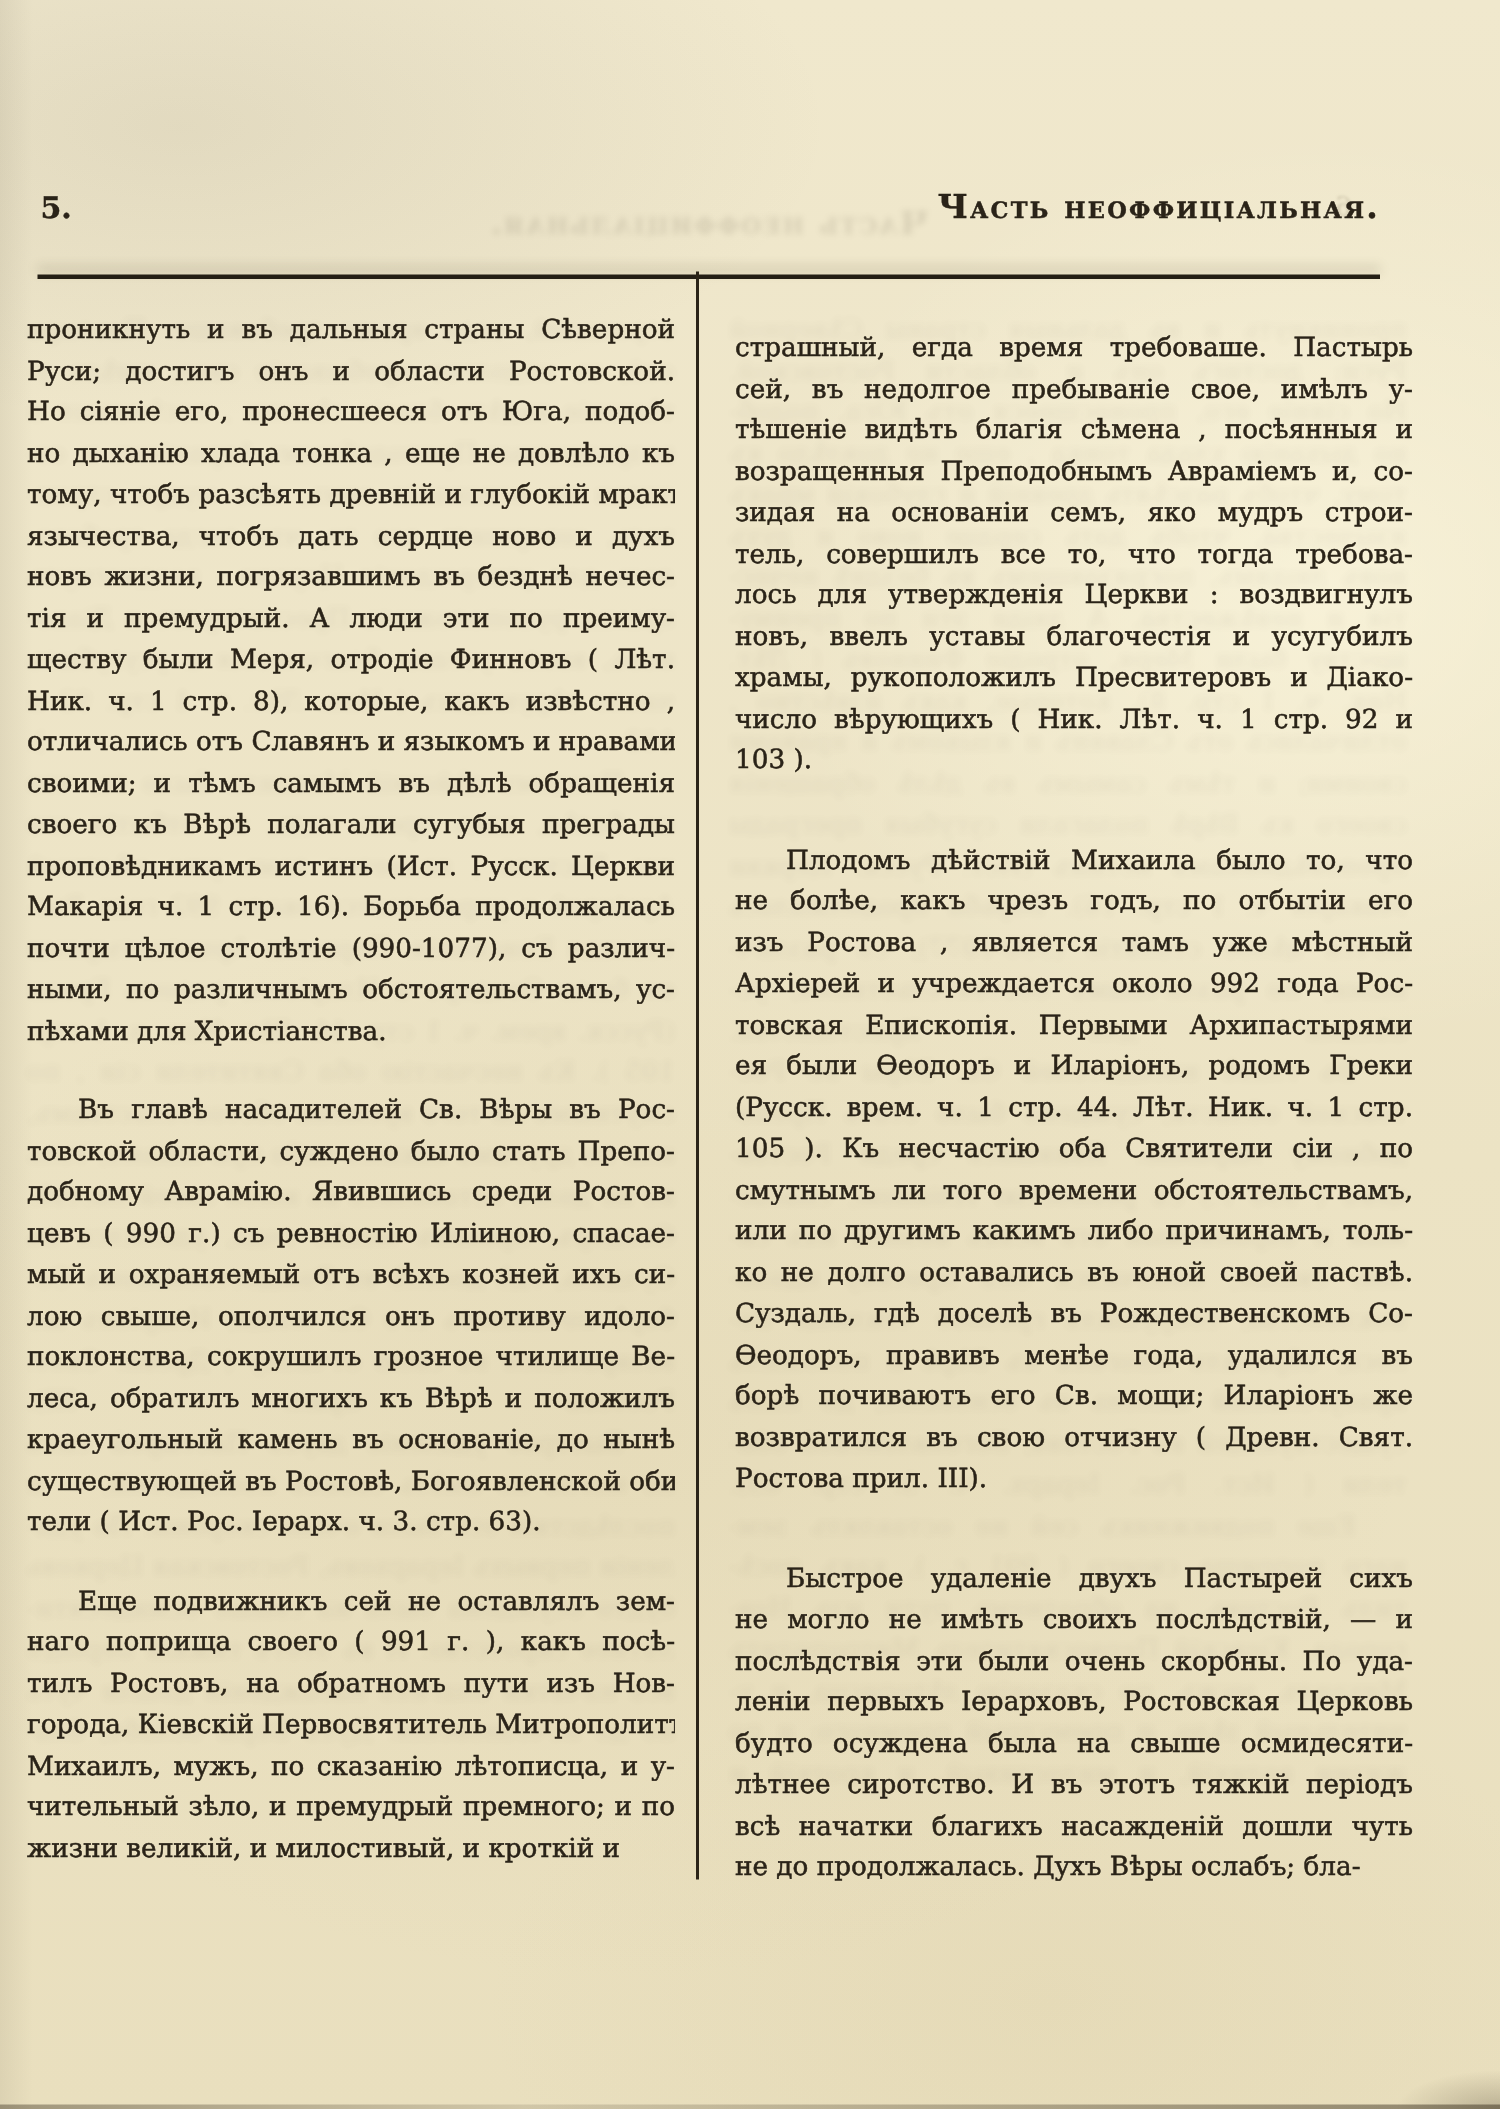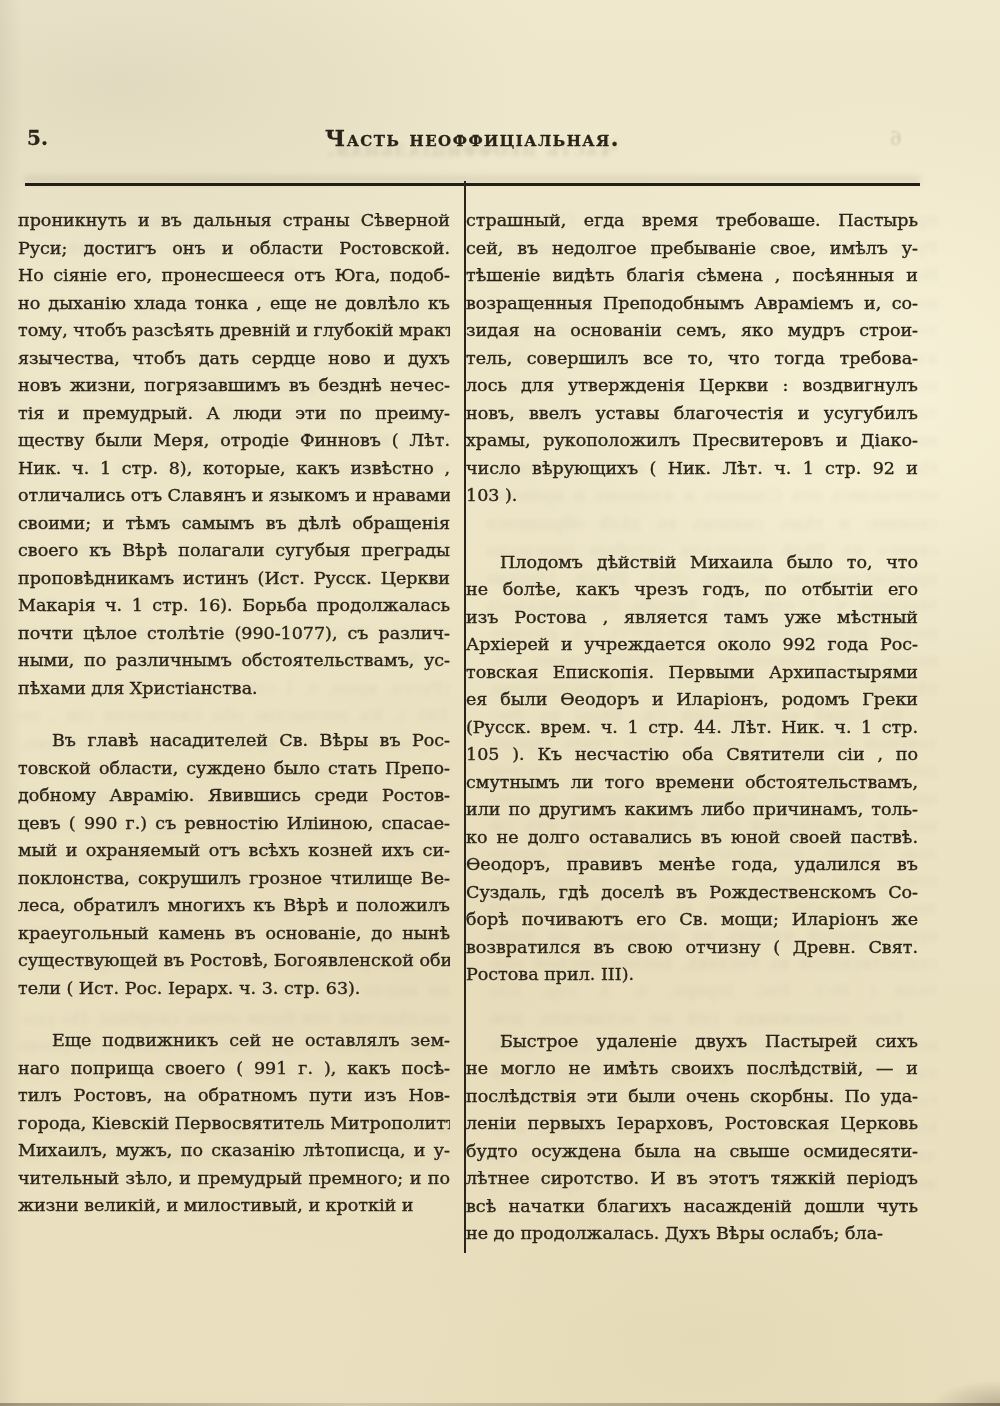--- a/index.html
+++ b/index.html
@@ -15,36 +15,36 @@
       linear-gradient(90deg, rgba(105,96,76,0.10), rgba(105,96,76,0) 22px),
       linear-gradient(#f0e8cd, #ece3c4 55%, #e9dfbe);
   }
   .edge-bottom { position:absolute; left:0; right:0; bottom:0; height:3px;
     background:linear-gradient(90deg, rgba(70,60,42,0.45), rgba(70,60,42,0.15) 35%, rgba(70,60,42,0.55)); }
   .corner-shade { position:absolute; right:0; bottom:0; width:70px; height:26px;
     background:radial-gradient(ellipse at 100% 100%, rgba(80,70,50,0.30), transparent 70%); }
 
   .page-number { position:absolute; top:126px; left:27px; font-size:20px; font-weight:bold;
     -webkit-text-stroke:0.3px currentColor; }
-  .header-title { position:absolute; top:125px; left:25px; width:895px; text-align:center;
+  .header-title { position:absolute; top:125px; left:25px; width:895px; text-align:right;
     font-variant-caps:small-caps; font-weight:bold; font-size:22px; letter-spacing:1.5px;
     -webkit-text-stroke:0.3px currentColor; }
   .header-bleed { position:absolute; top:136px; left:25px; width:895px; text-align:center;
     font-variant-caps:small-caps; font-weight:bold; font-size:21px; letter-spacing:1.5px;
     transform:scaleX(-1); filter:blur(2px); opacity:0.18; color:#6d6450; pointer-events:none; }
   .bleed-number { position:absolute; top:128px; left:890px; font-size:18px;
     filter:blur(1.2px); opacity:0.28; color:#7a7059; transform:scaleX(-1); }
 
   .rule-h { position:absolute; left:25px; top:183px; width:895px; height:3px; background:#241f15;
     box-shadow:0 -5px 7px rgba(95,85,62,0.28); }
   .rule-v { position:absolute; left:464px; top:181px; width:2px; height:1072px; background:#2b2418; }
 
   .col { position:absolute; top:207px; }
   .col-left  { left:18px;  width:432px; }
-  .col-right { left:466px; width:452px; }
+  .col-right { left:490px; width:452px;margin-top:12px; }
   .col .line { font-size:17.5px; line-height:27.5px; height:27.5px; overflow:hidden;
     white-space:nowrap; text-align:justify; text-align-last:justify;
     -webkit-text-stroke:0.35px currentColor; }
   .col .line.last { text-align-last:left; }
   .para.indent .line.first { text-indent:34px; }
   .col-left  .para + .para { margin-top:25px; }
   .col-right .para + .para { margin-top:39px; }
 
   .bleed { position:absolute; top:207px; transform:scaleX(-1);
     filter:blur(2.4px); opacity:0.07; color:#453d2d; pointer-events:none; }
@@ -173,20 +173,21 @@
         <div class="line">почти цѣлое столѣтіе (990-1077), съ различ-</div>
         <div class="line">ными, по различнымъ обстоятельствамъ, ус-</div>
         <div class="line last">пѣхами для Христіанства.</div>
       </div>
       <div class="para indent">
         <div class="line first">Въ главѣ насадителей Св. Вѣры въ Рос-</div>
         <div class="line">товской области, суждено было стать Препо-</div>
         <div class="line">добному Аврамію. Явившись среди Ростов-</div>
         <div class="line">цевъ ( 990 г.) съ ревностію Иліиною, спасае-</div>
         <div class="line">мый и охраняемый отъ всѣхъ козней ихъ си-</div>
+        <div class="line">лою свыше, ополчился онъ противу идоло-</div>
         <div class="line">поклонства, сокрушилъ грозное чтилище Ве-</div>
         <div class="line">леса, обратилъ многихъ къ Вѣрѣ и положилъ</div>
         <div class="line">краеугольный камень въ основаніе, до нынѣ</div>
         <div class="line">существующей въ Ростовѣ, Богоявленской оби-</div>
         <div class="line last">тели ( Ист. Рос. Іерарх. ч. 3. стр. 63).</div>
       </div>
       <div class="para indent">
         <div class="line first">Еще подвижникъ сей не оставлялъ зем-</div>
         <div class="line">наго поприща своего ( 991 г. ), какъ посѣ-</div>
         <div class="line">тилъ Ростовъ, на обратномъ пути изъ Нов-</div>
@@ -215,22 +216,22 @@
         <div class="line">не болѣе, какъ чрезъ годъ, по отбытіи его</div>
         <div class="line">изъ Ростова , является тамъ уже мѣстный</div>
         <div class="line">Архіерей и учреждается около 992 года Рос-</div>
         <div class="line">товская Епископія. Первыми Архипастырями</div>
         <div class="line">ея были Ѳеодоръ и Иларіонъ, родомъ Греки</div>
         <div class="line">(Русск. врем. ч. 1 стр. 44. Лѣт. Ник. ч. 1 стр.</div>
         <div class="line">105 ). Къ несчастію оба Святители сіи , по</div>
         <div class="line">смутнымъ ли того времени обстоятельствамъ,</div>
         <div class="line">или по другимъ какимъ либо причинамъ, толь-</div>
         <div class="line">ко не долго оставались въ юной своей паствѣ.</div>
+        <div class="line">Суздаль, гдѣ доселѣ въ Рождественскомъ Со-</div>
         <div class="line">Ѳеодоръ, правивъ менѣе года, удалился въ</div>
-        <div class="line">Суздаль, гдѣ доселѣ въ Рождественскомъ Со-</div>
         <div class="line">борѣ почиваютъ его Св. мощи; Иларіонъ же</div>
         <div class="line">возвратился въ свою отчизну ( Древн. Свят.</div>
         <div class="line last">Ростова прил. III).</div>
       </div>
       <div class="para indent">
         <div class="line first">Быстрое удаленіе двухъ Пастырей сихъ</div>
         <div class="line">не могло не имѣть своихъ послѣдствій, — и</div>
         <div class="line">послѣдствія эти были очень скорбны. По уда-</div>
         <div class="line">леніи первыхъ Іерарховъ, Ростовская Церковь</div>
         <div class="line">будто осуждена была на свыше осмидесяти-</div>

